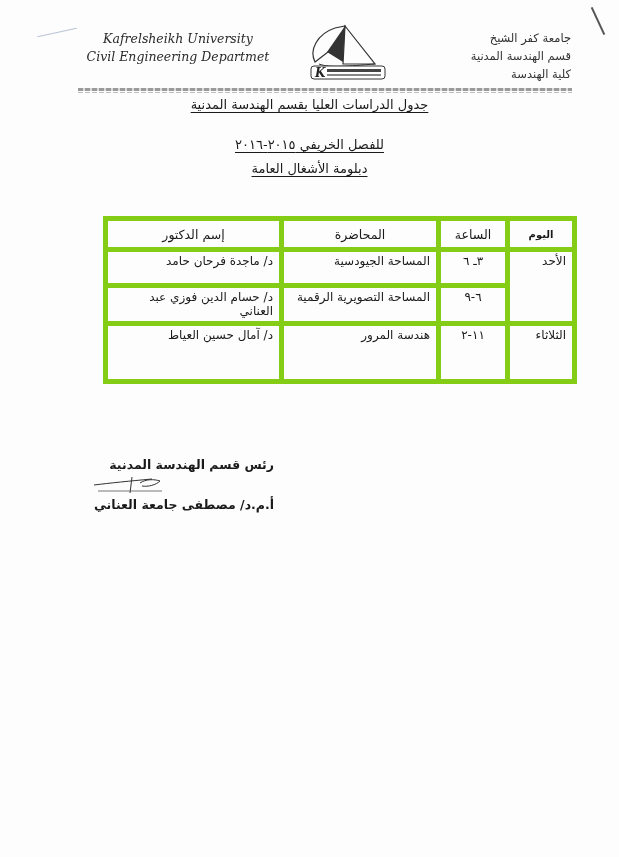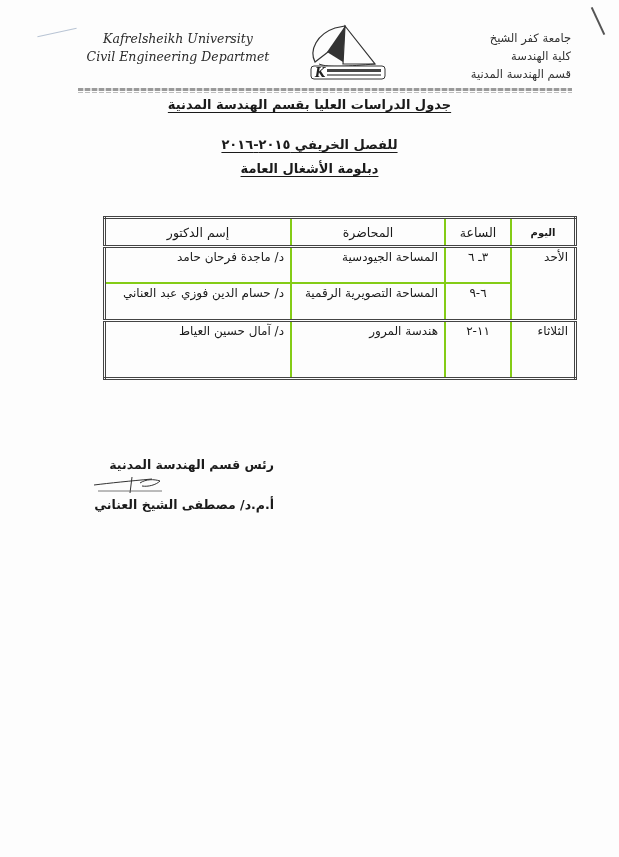--- a/index.html
+++ b/index.html
@@ -10,25 +10,25 @@
              font-size:12.5px; line-height:18px; color:#2a2a2a; text-align:center; }
   .ar-head { right:48px; top:29px; width:160px; direction:rtl; text-align:right;
              font-size:11.5px; line-height:18px; color:#333; }
   .dash-line { left:78px; top:88px; width:494px; height:3px;
                background:repeating-linear-gradient(90deg,#9a9a9a 0 5px,#dcdcdc 5px 7px); }
   .dash-line2 { left:78px; top:92px; width:494px; height:1px;
                background:repeating-linear-gradient(90deg,#bdbdbd 0 5px,transparent 5px 7px); }
   .logo { left:305px; top:22px; width:84px; height:60px; }
   .slash { left:597px; top:6px; width:2px; height:30px; background:#555; transform:rotate(-25deg); }
   .stray { left:37px; top:32px; width:40px; height:1px; background:#b8c4d4; transform:rotate(-12deg); }
-  .title { left:0; width:619px; text-align:center; direction:rtl; font-weight:bold; font-size:13px; }
+  .title { left:0; width:619px; text-align:center; direction:rtl; font-weight:normal; font-size:13px; }
   .title span { text-decoration:underline; text-underline-offset:3px; }
   table.sched { position:absolute; left:103px; top:216px; width:474px; border-collapse:collapse;
                 direction:rtl; border:3px double #444; font-size:12px; }
-  table.sched td, table.sched th { border:2px solid #84cc16; padding:2px 6px; vertical-align:top; font-weight:normal; }
+  table.sched td, table.sched th { border:5px solid #84cc16; padding:2px 6px; vertical-align:top; font-weight:normal; }
   table.sched th { height:22px; text-align:center; font-size:12.5px; vertical-align:middle; }
   table.sched tr.hdr th { border-bottom:3px double #444; }
   table.sched tr.sep td { border-top:3px double #444; }
   .c-day { width:50px; text-align:right; font-size:12px; }
   .c-time { width:52px; text-align:center; }
   .c-lec { width:140px; text-align:right; font-weight:bold; }
   .c-doc { text-align:right; font-weight:bold; }
   .sig { right:345px; direction:rtl; text-align:center; font-weight:bold; font-size:12.5px; }
   .sig-mark { left:90px; top:473px; width:80px; height:22px; }
 </style>
@@ -49,22 +49,22 @@
   <path d="M40 4 L70 42 L38 42 Z" fill="none" stroke="#333" stroke-width="1.2"></path>
   <path d="M14 42 C24 46, 44 44, 70 42" fill="none" stroke="#333" stroke-width="1"></path>
   <rect x="6" y="44" width="74" height="13" rx="3" fill="#fff" stroke="#333" stroke-width="1"></rect>
   <text x="10" y="55" font-family="DejaVu Serif, serif" font-style="italic" font-weight="bold" font-size="12" fill="#222">K</text>
   <rect x="22" y="47" width="54" height="3" fill="#444"></rect>
   <rect x="22" y="52" width="54" height="2" fill="#888"></rect>
 </svg>
 
 <div class="abs ar-head">
   <div>جامعة كفر الشيخ</div>
+  <div>قسم الهندسة المدنية</div>
   <div>كلية الهندسة</div>
-  <div>قسم الهندسة المدنية</div>
 </div>
 
 <div class="abs dash-line"></div>
 <div class="abs dash-line2"></div>
 
 <div class="abs title" style="top:97px;">
   <span>جدول الدراسات العليا بقسم الهندسة المدنية</span>
 </div>
 <div class="abs title" style="top:137px;">
   <span>للفصل الخريفي ٢٠١٥-٢٠١٦</span>
@@ -99,13 +99,13 @@
     <td class="c-doc">د/ آمال حسين العياط</td>
   </tr>
 </tbody>
   </table>
 
 <div class="abs sig" style="top:457px;">رئس قسم الهندسة المدنية</div>
 <svg class="abs sig-mark" viewBox="0 0 80 22">
   <path d="M4 12 C20 10, 40 8, 62 6 M42 4 L40 20 M50 10 C56 6, 64 6, 70 8 C66 12, 58 14, 52 13" fill="none" stroke="#333" stroke-width="1"></path>
   <path d="M8 18 L72 18" stroke="#555" stroke-width="0.8"></path>
 </svg>
-<div class="abs sig" style="top:497px;">أ.م.د/ مصطفى الشيخ العناني</div>
+<div class="abs sig" style="top:497px;">أ.م.د/ مصطفى جامعة العناني</div>
 
 </body></html>

